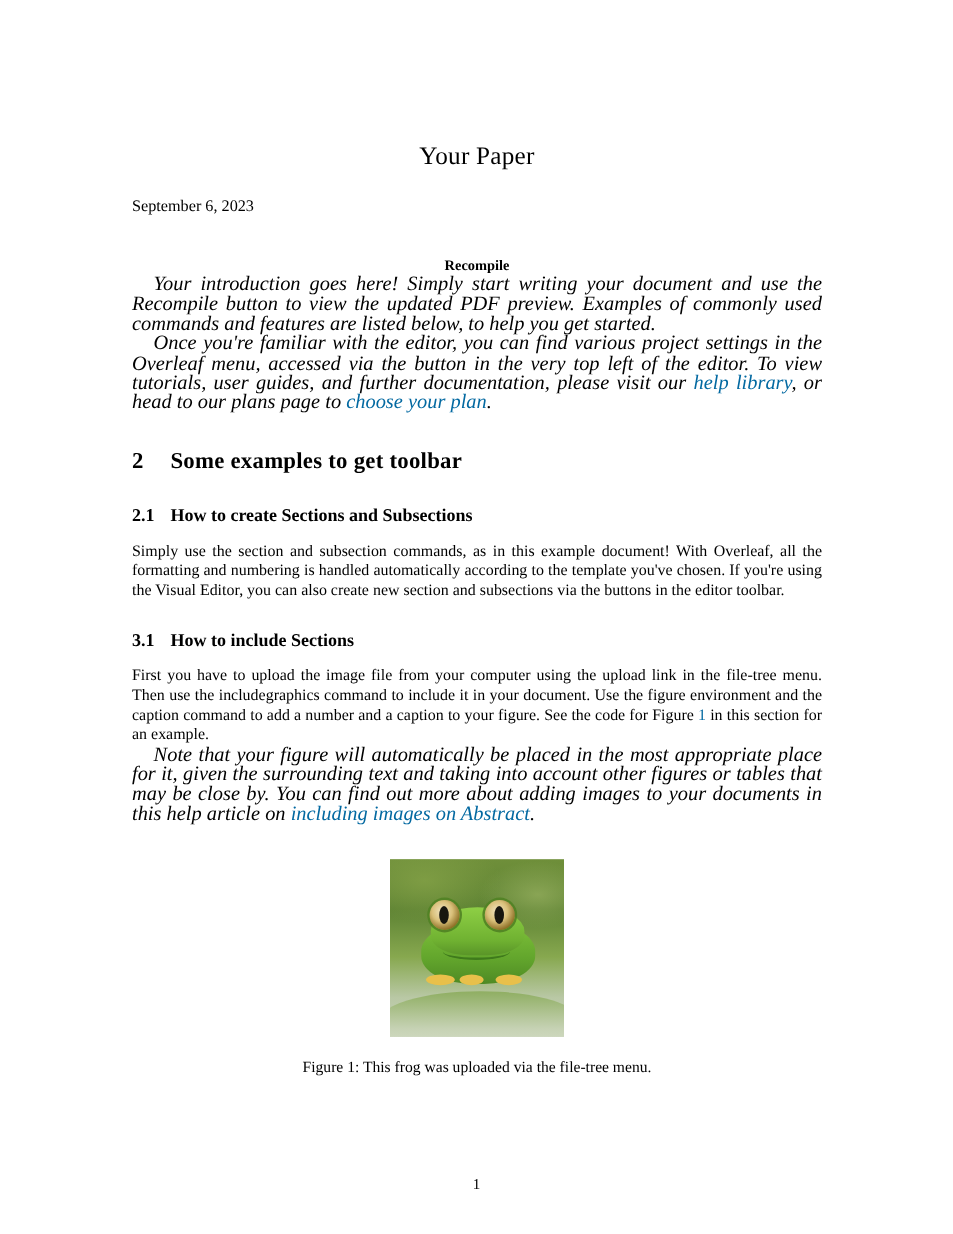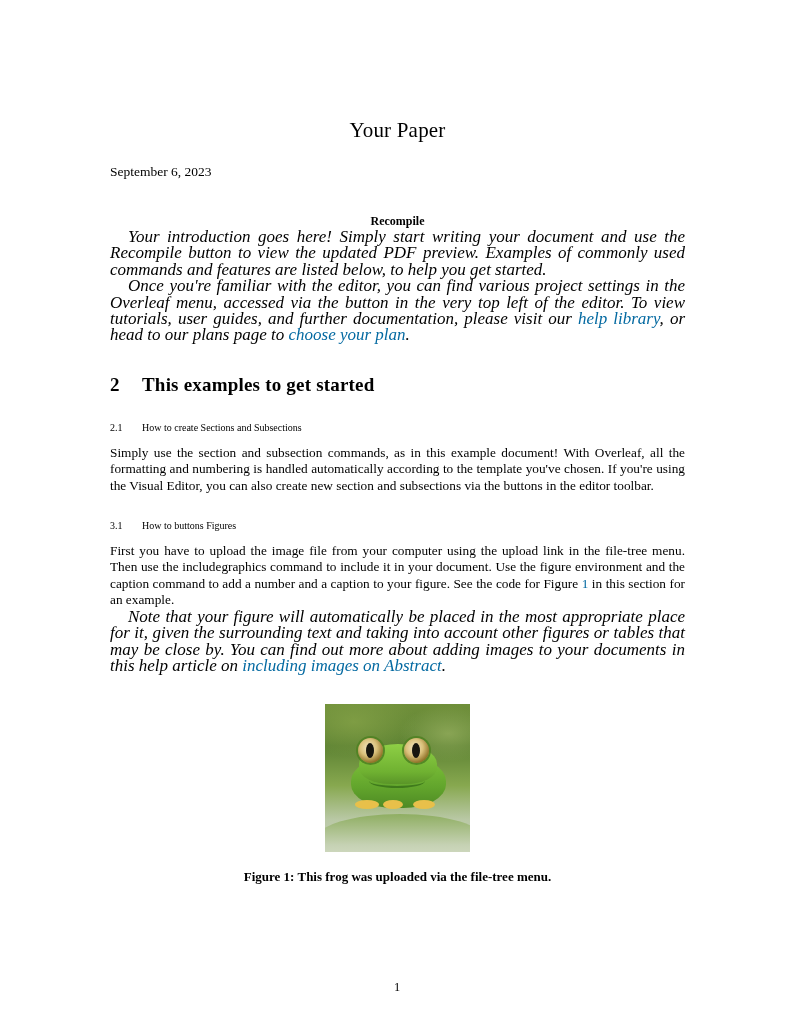--- a/index.html
+++ b/index.html
@@ -60,22 +60,22 @@
     font-size: 19px;
     font-weight: bold;
     margin: 30px 0 0 0;
     letter-spacing: 0.2px;
   }
   h1.section .num {
     display: inline-block;
     width: 32px;
   }
   h2.subsection {
-    font-size: 10px;
-    font-weight: normal;
+    font-size: 15px;
+    font-weight: bold;
     margin: 26px 0 0 0;
   }
   h2.subsection .num {
     display: inline-block;
     width: 32px;
   }
   p.para {
     font-size: 17px;
     line-height: 16.4px;
     margin: 7px 0 0 0;
@@ -181,21 +181,20 @@
     border-radius: 50%;
     background: #e8c04a;
   }
   .frog-foot.f1 { left: 30px; }
   .frog-foot.f2 { left: 58px; width: 20px; }
   .frog-foot.f3 { left: 88px; width: 22px; }
   .figure-caption {
     font-size: 13px;
     margin-top: 17px;
     text-align: center;
-    font-weight: bold;
   }
   .page-number {
     position: absolute;
     top: 980px;
     left: 0;
     width: 794px;
     text-align: center;
     font-size: 12.5px;
   }
 </style>
@@ -208,30 +207,30 @@
     <div class="doc-title">Your Paper</div>
     <div class="doc-date">September 6, 2023</div>
 
     <div class="abstract-head">Recompile</div>
 
 
     <p class="para indent">Your introduction goes here! Simply start writing your document and use the Recompile button to view the updated PDF preview. Examples of commonly used commands and features are listed below, to help you get started.</p>
     <p class="para indent"><span>Once you're familiar with the editor, you can find various project settings in the Overleaf menu, accessed via the button in the very top left of the editor. To view tutorials, user guides, and further documentation, please visit our </span><a class="link" href="#">help library</a><span>, or head to our plans page to </span><a class="link" href="#">choose your plan</a><span>.</span></p>
 
     <h1 class="section">
-      <span class="num">2</span><span>This examples to get started</span>
+      <span class="num">2</span><span>Some examples to get toolbar</span>
     </h1>
 
     <h2 class="subsection">
       <span class="num">2.1</span><span>How to create Sections and Subsections</span>
     </h2>
     <p class="firstpara">Simply use the section and subsection commands, as in this example document! With Overleaf, all the formatting and numbering is handled automatically according to the template you've chosen. If you're using the Visual Editor, you can also create new section and subsections via the buttons in the editor toolbar.</p>
 
     <h2 class="subsection">
-      <span class="num">3.1</span><span>How to buttons Figures</span>
+      <span class="num">3.1</span><span>How to include Sections</span>
     </h2>
     <p class="firstpara"><span>First you have to upload the image file from your computer using the upload link in the file-tree menu. Then use the includegraphics command to include it in your document. Use the figure environment and the caption command to add a number and a caption to your figure. See the code for Figure </span><a class="link" href="#">1</a><span> in this section for an example.</span></p>
     <p class="para indent"><span>Note that your figure will automatically be placed in the most appropriate place for it, given the surrounding text and taking into account other figures or tables that may be close by. You can find out more about adding images to your documents in this help article on </span><a class="link" href="#">including images on Abstract</a><span>.</span></p>
 
     <div class="figure">
       <div class="frog-img">
         <div class="frog-bg-blur"></div>
         <div class="frog-leaf"></div>
         <div class="frog-body"></div>
         <div class="frog-head"></div>

